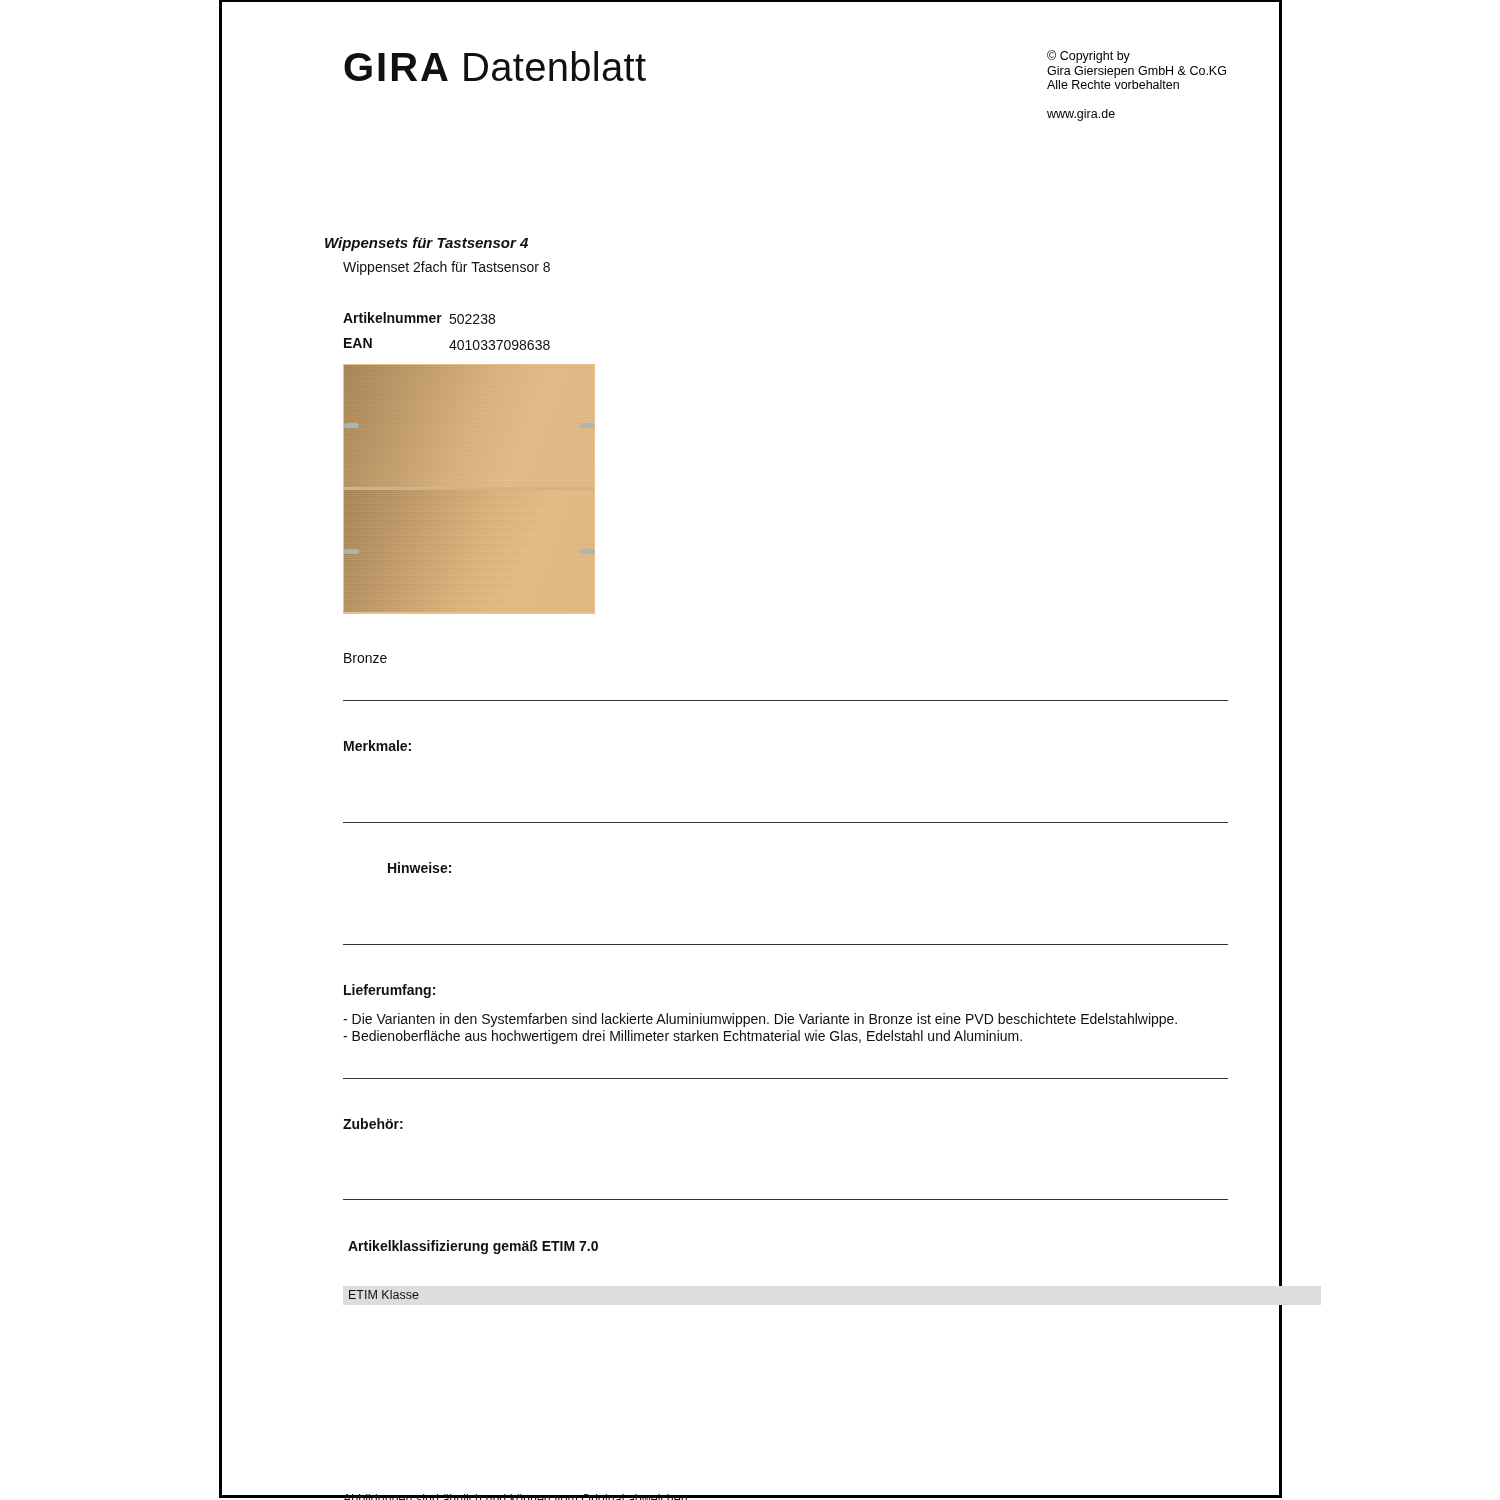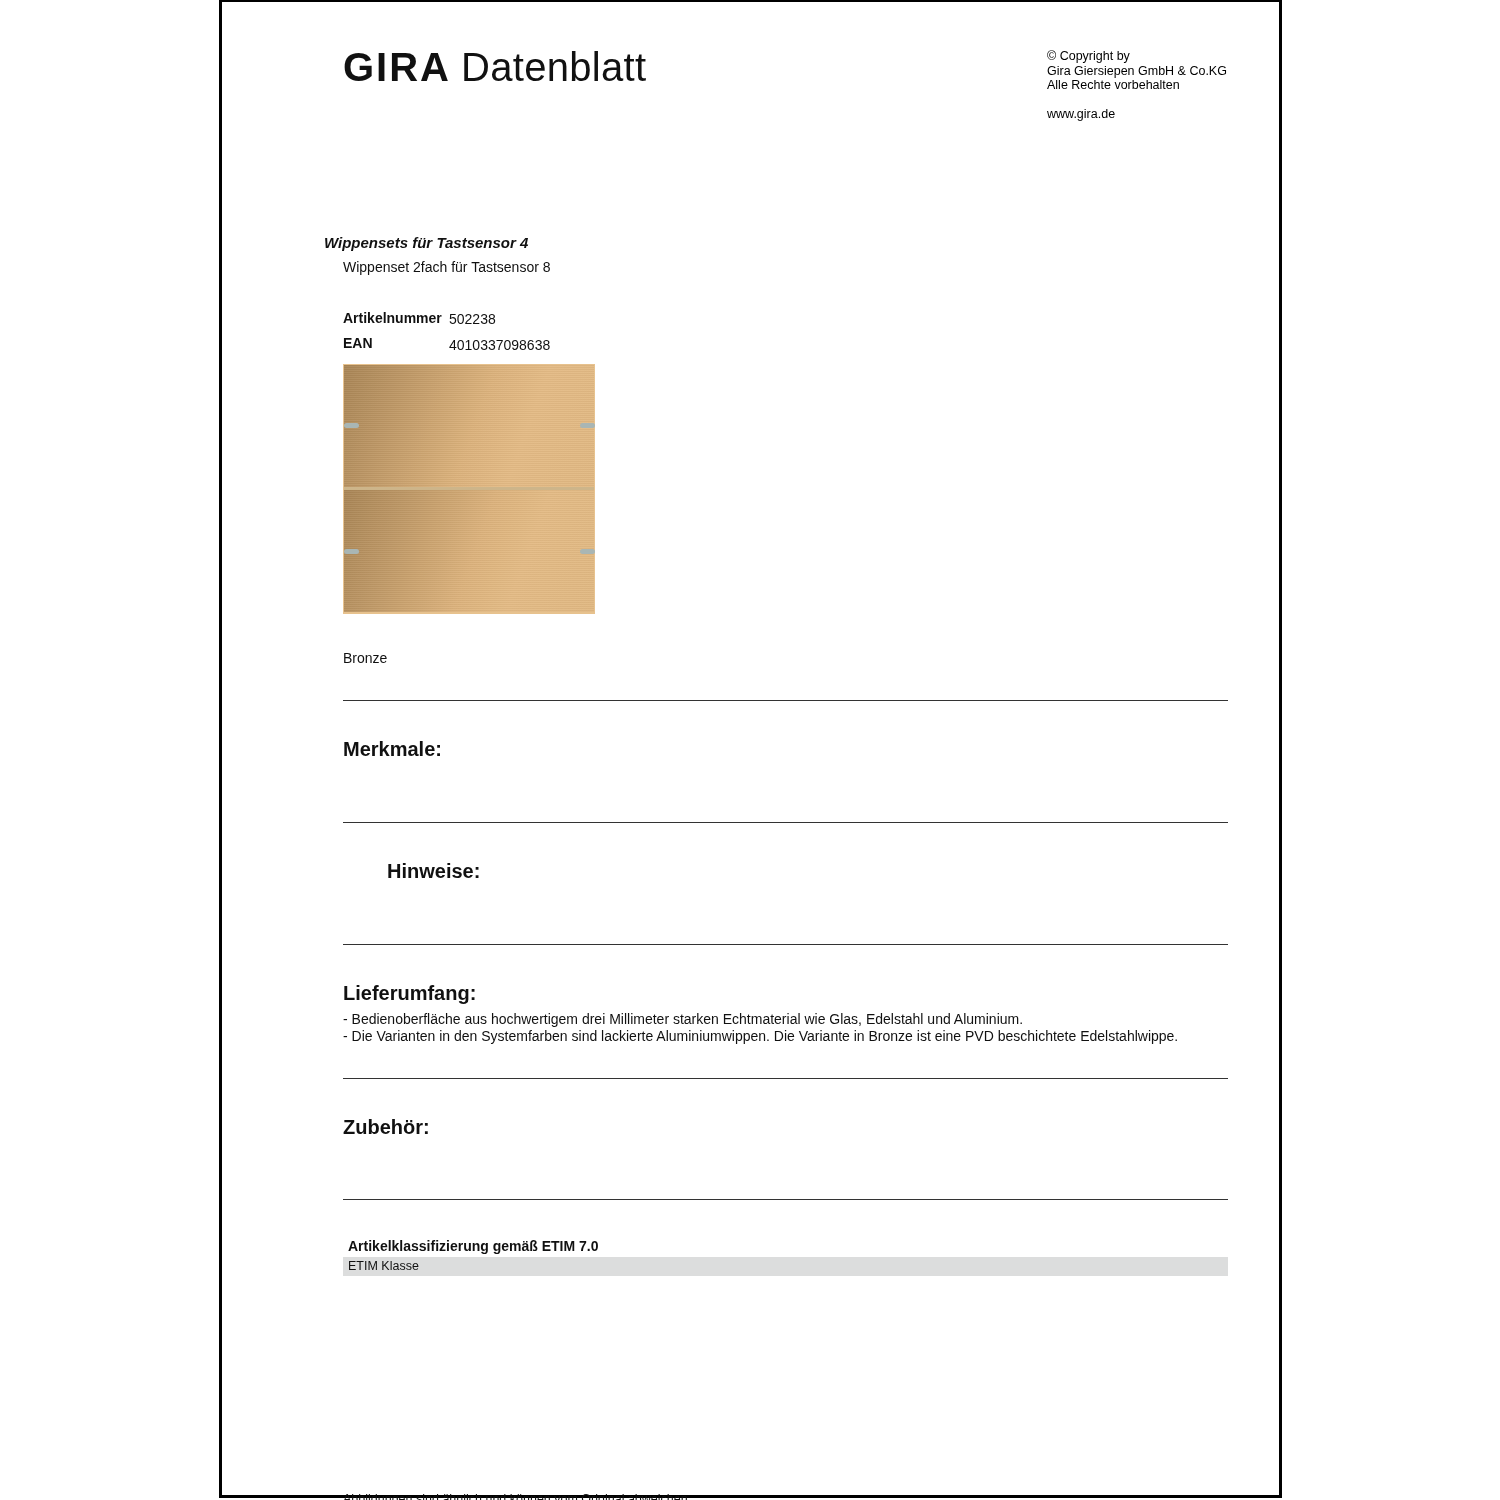--- a/index.html
+++ b/index.html
@@ -121,42 +121,42 @@
     .rule {
       position: absolute;
       left: 343px;
       width: 885px;
       height: 0;
       border-top: 1.5px solid #333333;
     }
 
     .section-title {
       left: 343px;
-      font-size: 20px;
+      font-size: 14px;
       font-weight: bold;
     }
     .bullets {
       left: 343px;
       top: 1011px;
       font-size: 14px;
       line-height: 16.5px;
       width: 885px;
     }
 
     
     .etim-title {
       left: 348px;
       top: 1238px;
       font-size: 14px;
       font-weight: bold;
     }
     .etim-table {
       left: 343px;
-      top: 1257px;
-      width: 885px;
+      top: 1286px;
+      width: 978px;
     }
     .etim-row {
       position: relative;
       height: 19px;
       font-size: 12.5px;
       line-height: 19px;
     }
     .etim-row.head { background: #dcdddd; }
     .etim-row.data { background: #ebeceb; }
     .etim-row .c1 { position: absolute; left: 5px; top: 0; }
@@ -208,22 +208,22 @@
 <div class="rule" style="top:700px;"></div>
 
 <div class="abs section-title" style="top:738px;">Merkmale:</div>
 <div class="rule" style="top:822px;"></div>
 
 <div class="abs section-title" style="top:860px;padding-left:44px;">Hinweise:</div>
 <div class="rule" style="top:944px;"></div>
 
 <div class="abs section-title" style="top:982px;">Lieferumfang:</div>
 <div class="abs bullets">
+  <div>- Die Varianten in den Systemfarben sind lackierte Aluminiumwippen. Die Variante in Bronze ist eine PVD beschichtete Edelstahlwippe.</div>
   <div>- Bedienoberfläche aus hochwertigem drei Millimeter starken Echtmaterial wie Glas, Edelstahl und Aluminium.</div>
-  <div>- Die Varianten in den Systemfarben sind lackierte Aluminiumwippen. Die Variante in Bronze ist eine PVD beschichtete Edelstahlwippe.</div>
 </div>
 <div class="rule" style="top:1078px;"></div>
 
 <div class="abs section-title" style="top:1116px;">Zubehör:</div>
 <div class="rule" style="top:1199px;"></div>
 
 <div class="abs etim-title">Artikelklassifizierung gemäß ETIM 7.0</div>
 <div class="abs etim-table">
   <div class="etim-row head">
     <span class="c1">ETIM Klasse</span>

